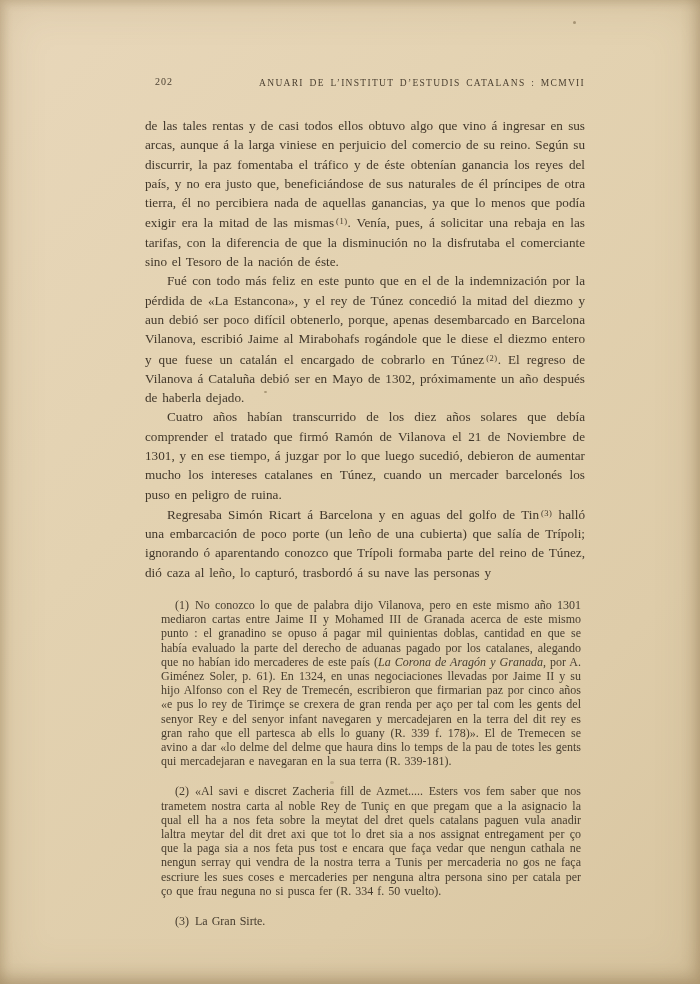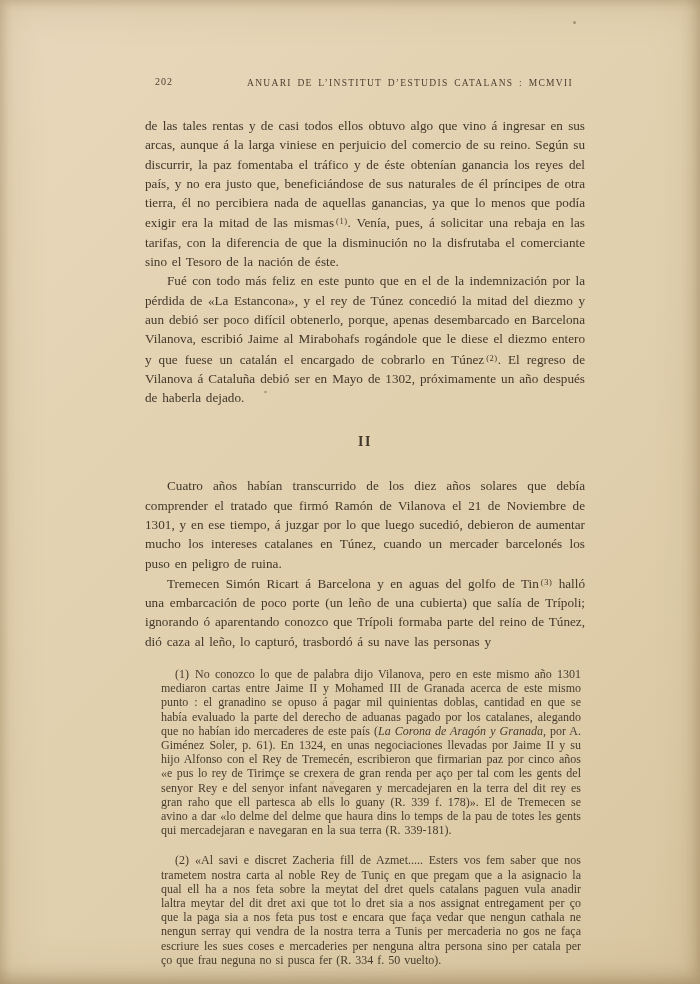--- a/index.html
+++ b/index.html
@@ -32,21 +32,21 @@
     top: 0;
     font-size: 10px;
     letter-spacing: 1px;
     color: #4a3f30;
   }
   .running-title {
     position: absolute;
     left: 102px;
     right: 0;
     top: 2px;
-    text-align: left;
+    text-align: right;
     font-size: 9.5px;
     letter-spacing: 1.3px;
     word-spacing: 2px;
     text-transform: uppercase;
     color: #4a3f30;
     white-space: nowrap;
   }
   .text-block {
     margin: 24px 58px 0 145px;
     width: 440px;
@@ -110,30 +110,30 @@
     <span class="page-number">202</span>
     <span class="running-title">Anuari de l’Institut d’Estudis Catalans : MCMVII</span>
   </header>
 
   <main class="text-block">
 
     <p class="par no-indent"><span>de las tales rentas y de casi todos ellos obtuvo algo que vino á ingresar en sus arcas, aunque á la larga viniese en perjuicio del comercio de su reino. Según su discurrir, la paz fomentaba el tráfico y de éste obtenían ganancia los reyes del país, y no era justo que, beneficiándose de sus naturales de él príncipes de otra tierra, él no percibiera nada de aquellas ganancias, ya que lo menos que podía exigir era la mitad de las mismas</span><sup class="fnref">(1)</sup><span>. Venía, pues, á solicitar una rebaja en las tarifas, con la diferencia de que la disminución no la disfrutaba el comerciante sino el Tesoro de la nación de éste.</span></p>
 
     <p class="par"><span>Fué con todo más feliz en este punto que en el de la indemnización por la pérdida de «La Estancona», y el rey de Túnez concedió la mitad del diezmo y aun debió ser poco difícil obtenerlo, porque, apenas desembarcado en Barcelona Vilanova, escribió Jaime al Mirabohafs rogándole que le diese el diezmo entero y que fuese un catalán el encargado de cobrarlo en Túnez</span><sup class="fnref">(2)</sup><span>. El regreso de Vilanova á Cataluña debió ser en Mayo de 1302, próximamente un año después de haberla dejado.</span></p>
 
-    <h2 class="section-heading">II</h2>
 
     <p class="par">Cuatro años habían transcurrido de los diez años solares que debía comprender el tratado que firmó Ramón de Vilanova el 21 de Noviembre de 1301, y en ese tiempo, á juzgar por lo que luego sucedió, debieron de aumentar mucho los intereses catalanes en Túnez, cuando un mercader barcelonés los puso en peligro de ruina.</p>
 
-    <p class="par"><span>Tremecen Simón Ricart á Barcelona y en aguas del golfo de Tin</span><sup class="fnref">(3)</sup><span> halló una embarcación de poco porte (un leño de una cubierta) que salía de Trípoli; ignorando ó aparentando conozco que Trípoli formaba parte del reino de Túnez, dió caza al leño, lo capturó, trasbordó á su nave las personas y</span></p>
+    <p class="par"><span>Regresaba Simón Ricart á Barcelona y en aguas del golfo de Tin</span><sup class="fnref">(3)</sup><span> halló una embarcación de poco porte (un leño de una cubierta) que salía de Trípoli; ignorando ó aparentando conozco que Trípoli formaba parte del reino de Túnez, dió caza al leño, lo capturó, trasbordó á su nave las personas y</span></p>
 
   </main>
 
   <section class="footnotes">
 
     <p class="footnote"><span>(1) No conozco lo que de palabra dijo Vilanova, pero en este mismo año 1301 mediaron cartas entre Jaime II y Mohamed III de Granada acerca de este mismo punto : el granadino se opuso á pagar mil quinientas doblas, cantidad en que se había evaluado la parte del derecho de aduanas pagado por los catalanes, alegando que no habían ido mercaderes de este país (</span><span class="italic">La Corona de Aragón y Granada</span><span>, por A. Giménez Soler, p. 61). En 1324, en unas negociaciones llevadas por Jaime II y su hijo Alfonso con el Rey de Tremecén, escribieron que firmarian paz por cinco años «e pus lo rey de Tirimçe se crexera de gran renda per aço per tal com les gents del senyor Rey e del senyor infant navegaren y mercadejaren en la terra del dit rey es gran raho que ell partesca ab ells lo guany (R. 339 f. 178)». El de Tremecen se avino a dar «lo delme del delme que haura dins lo temps de la pau de totes les gents qui mercadejaran e navegaran en la sua terra (R. 339-181).</span></p>
 
     <p class="footnote">(2) «Al savi e discret Zacheria fill de Azmet..... Esters vos fem saber que nos trametem nostra carta al noble Rey de Tuniç en que pregam que a la asignacio la qual ell ha a nos feta sobre la meytat del dret quels catalans paguen vula anadir laltra meytar del dit dret axi que tot lo dret sia a nos assignat entregament per ço que la paga sia a nos feta pus tost e encara que faça vedar que nengun cathala ne nengun serray qui vendra de la nostra terra a Tunis per mercaderia no gos ne faça escriure les sues coses e mercaderies per nenguna altra persona sino per catala per ço que frau neguna no si pusca fer (R. 334 f. 50 vuelto).</p>
 
+    <p class="footnote">(3) La Gran Sirte.</p>
 
   </section>
 
 </div>
 
 </body></html>

